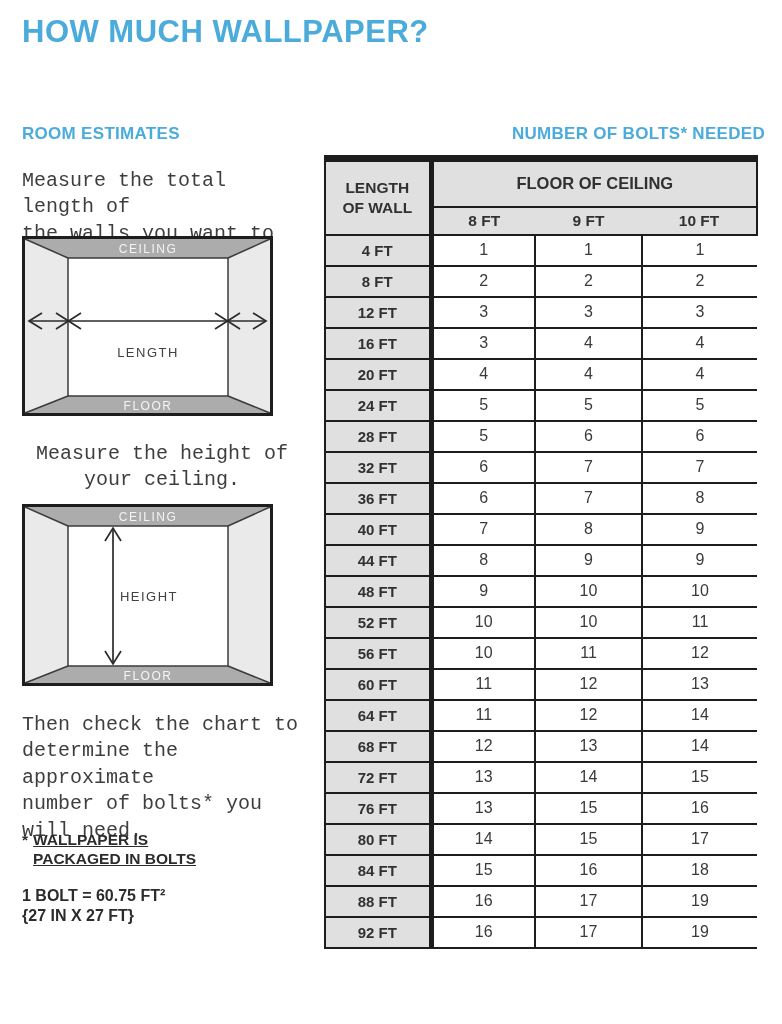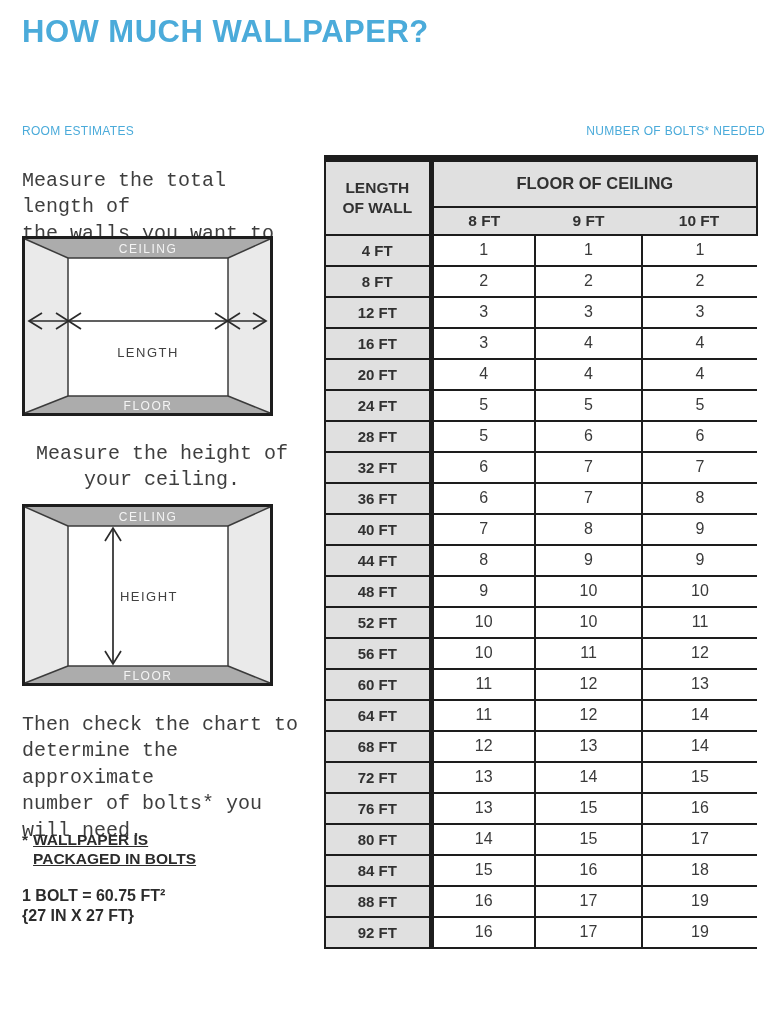--- a/index.html
+++ b/index.html
@@ -11,21 +11,21 @@
   *{margin:0;padding:0;box-sizing:border-box;}
   html,body{width:782px;height:1024px;background:#ffffff;overflow:hidden;}
   body{font-family:"Liberation Sans", sans-serif;position:relative;}
 
   .page-title{
     position:absolute;left:22px;top:14px;
     font-size:31px;font-weight:bold;color:var(--accent);
     letter-spacing:.5px;
   }
   .section-heading{
-    font-size:12px;font-weight:normal;color:var(--accent);
+    font-size:17px;font-weight:bold;color:var(--accent);
     letter-spacing:.3px;
   }
   #room-estimates-heading{position:absolute;left:22px;top:124px;}
   #bolts-heading{position:absolute;left:333px;top:124px;width:432px;text-align:right;}
 
   .body-text{
     font-size:20px;line-height:1.32;color:var(--textdark);
     white-space:pre-line;
     font-family:Liberation Mono, monospace;
   }

